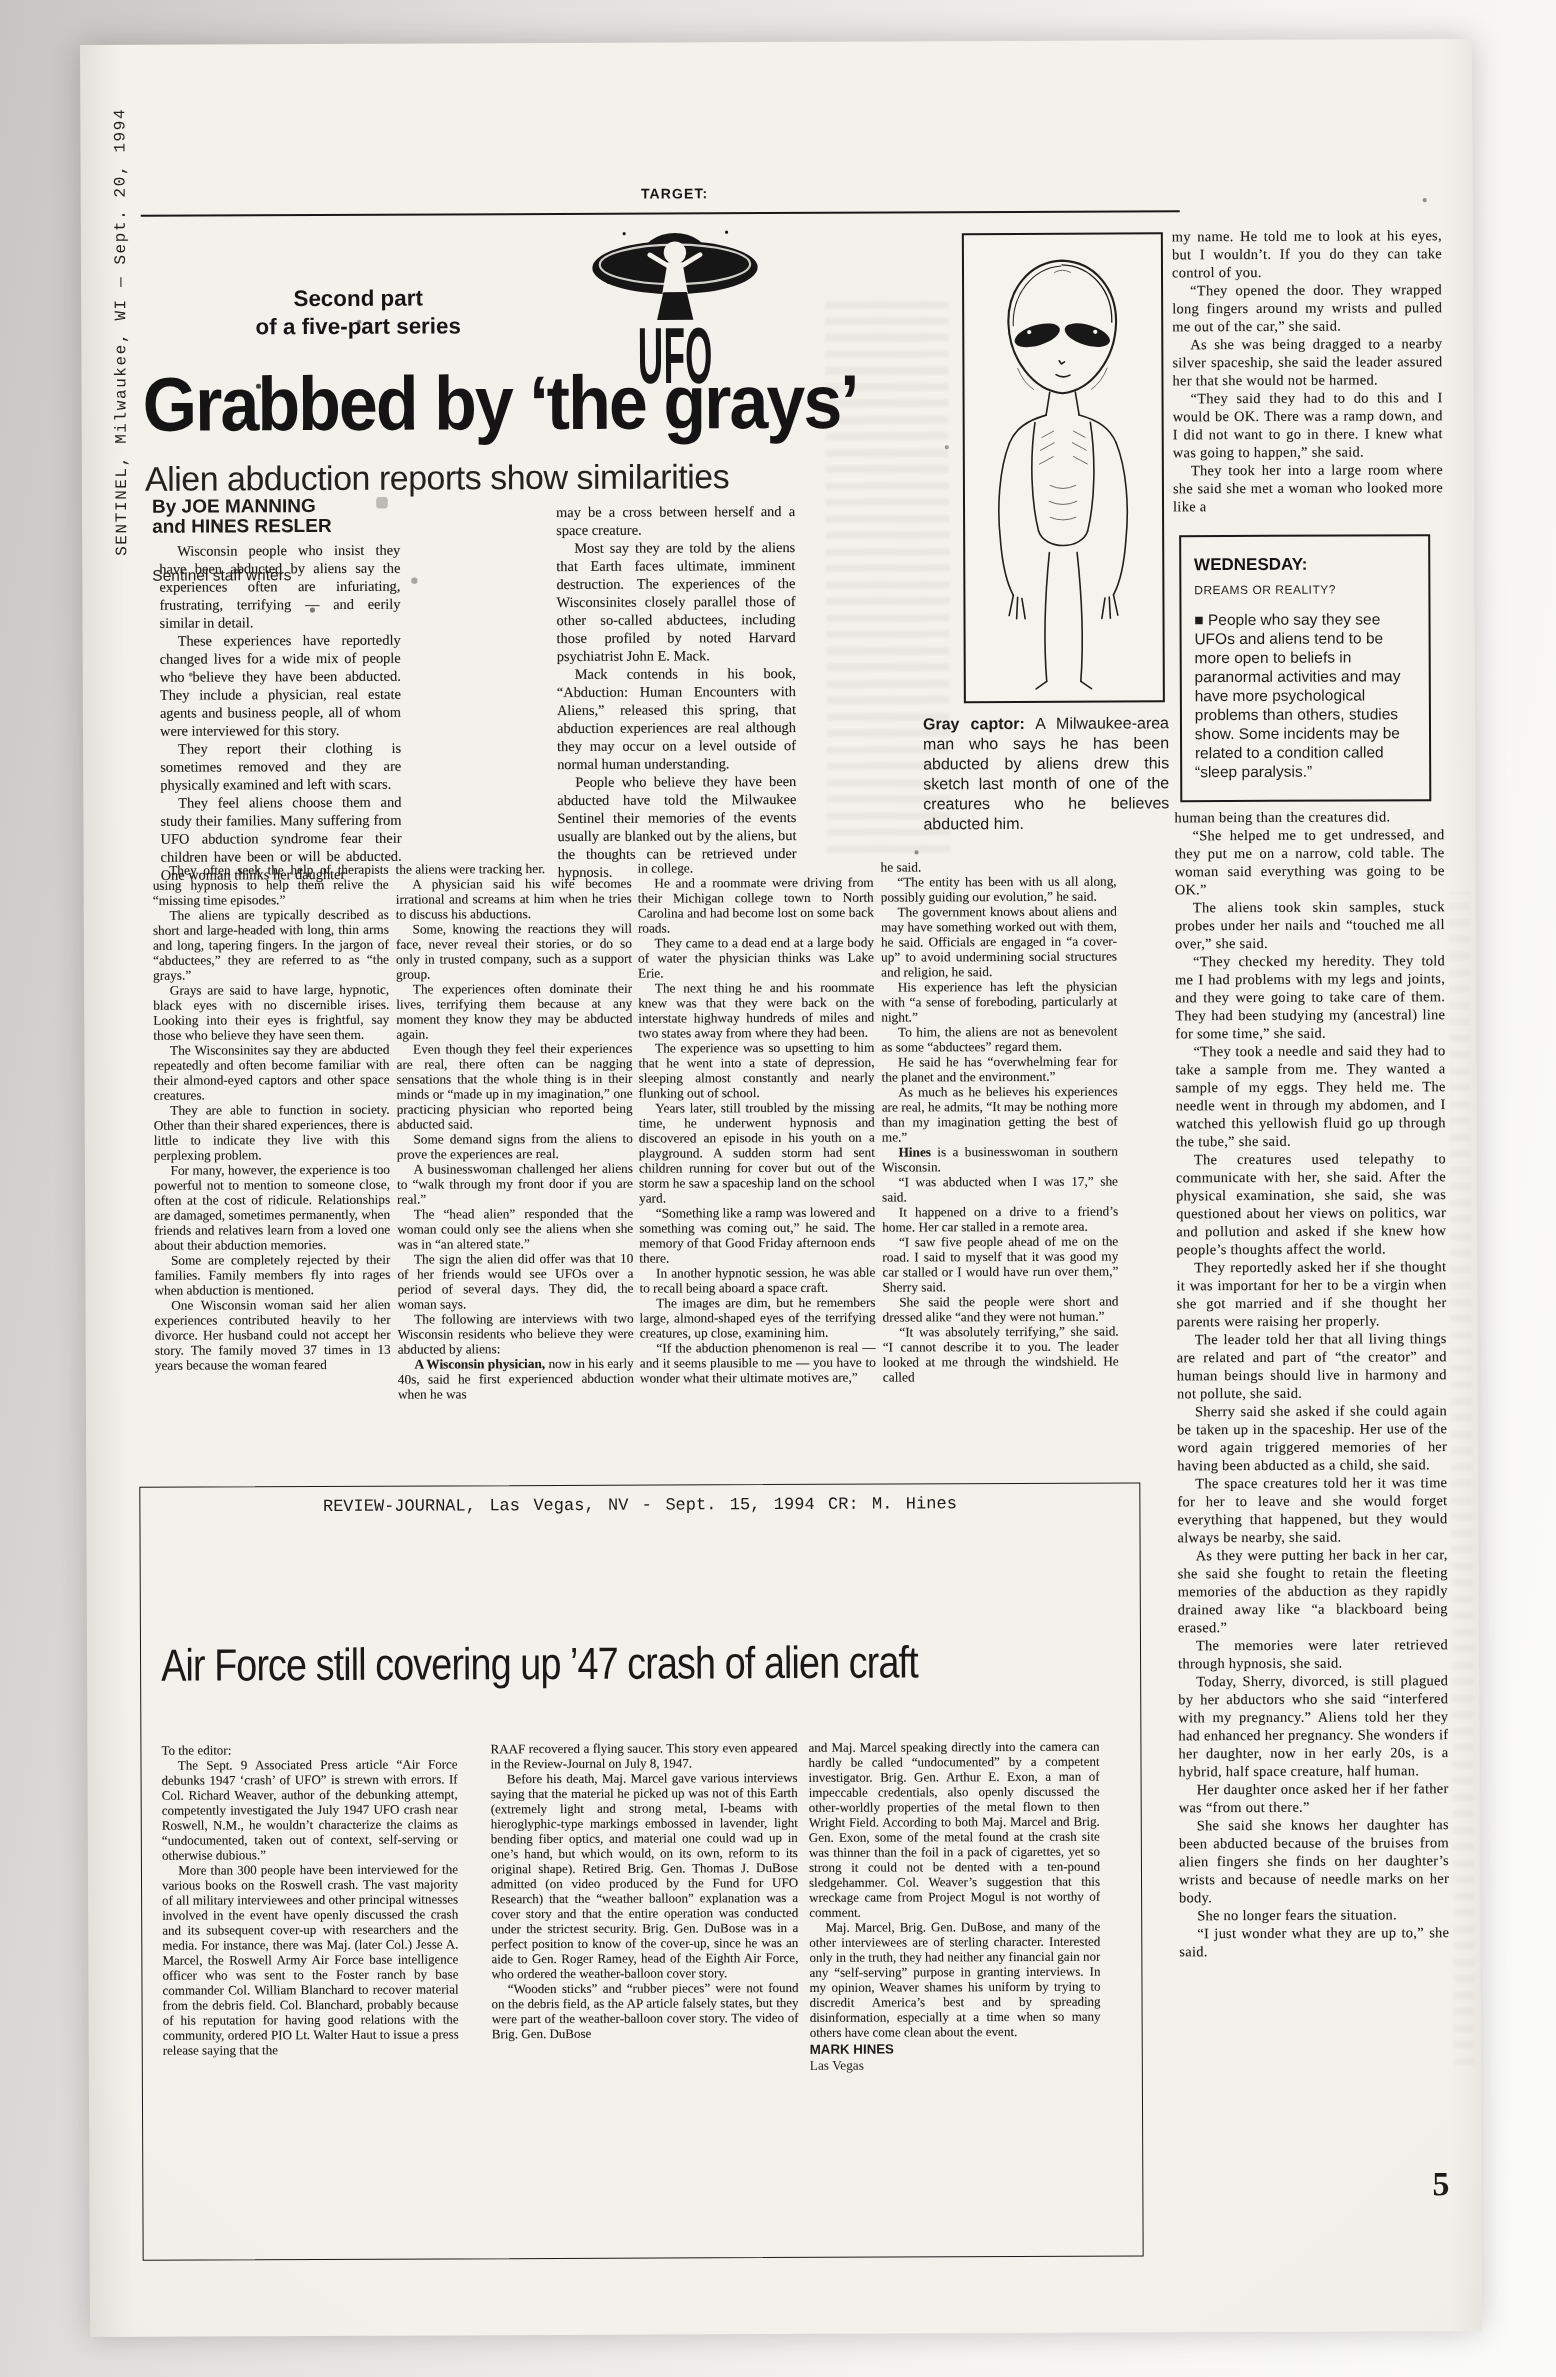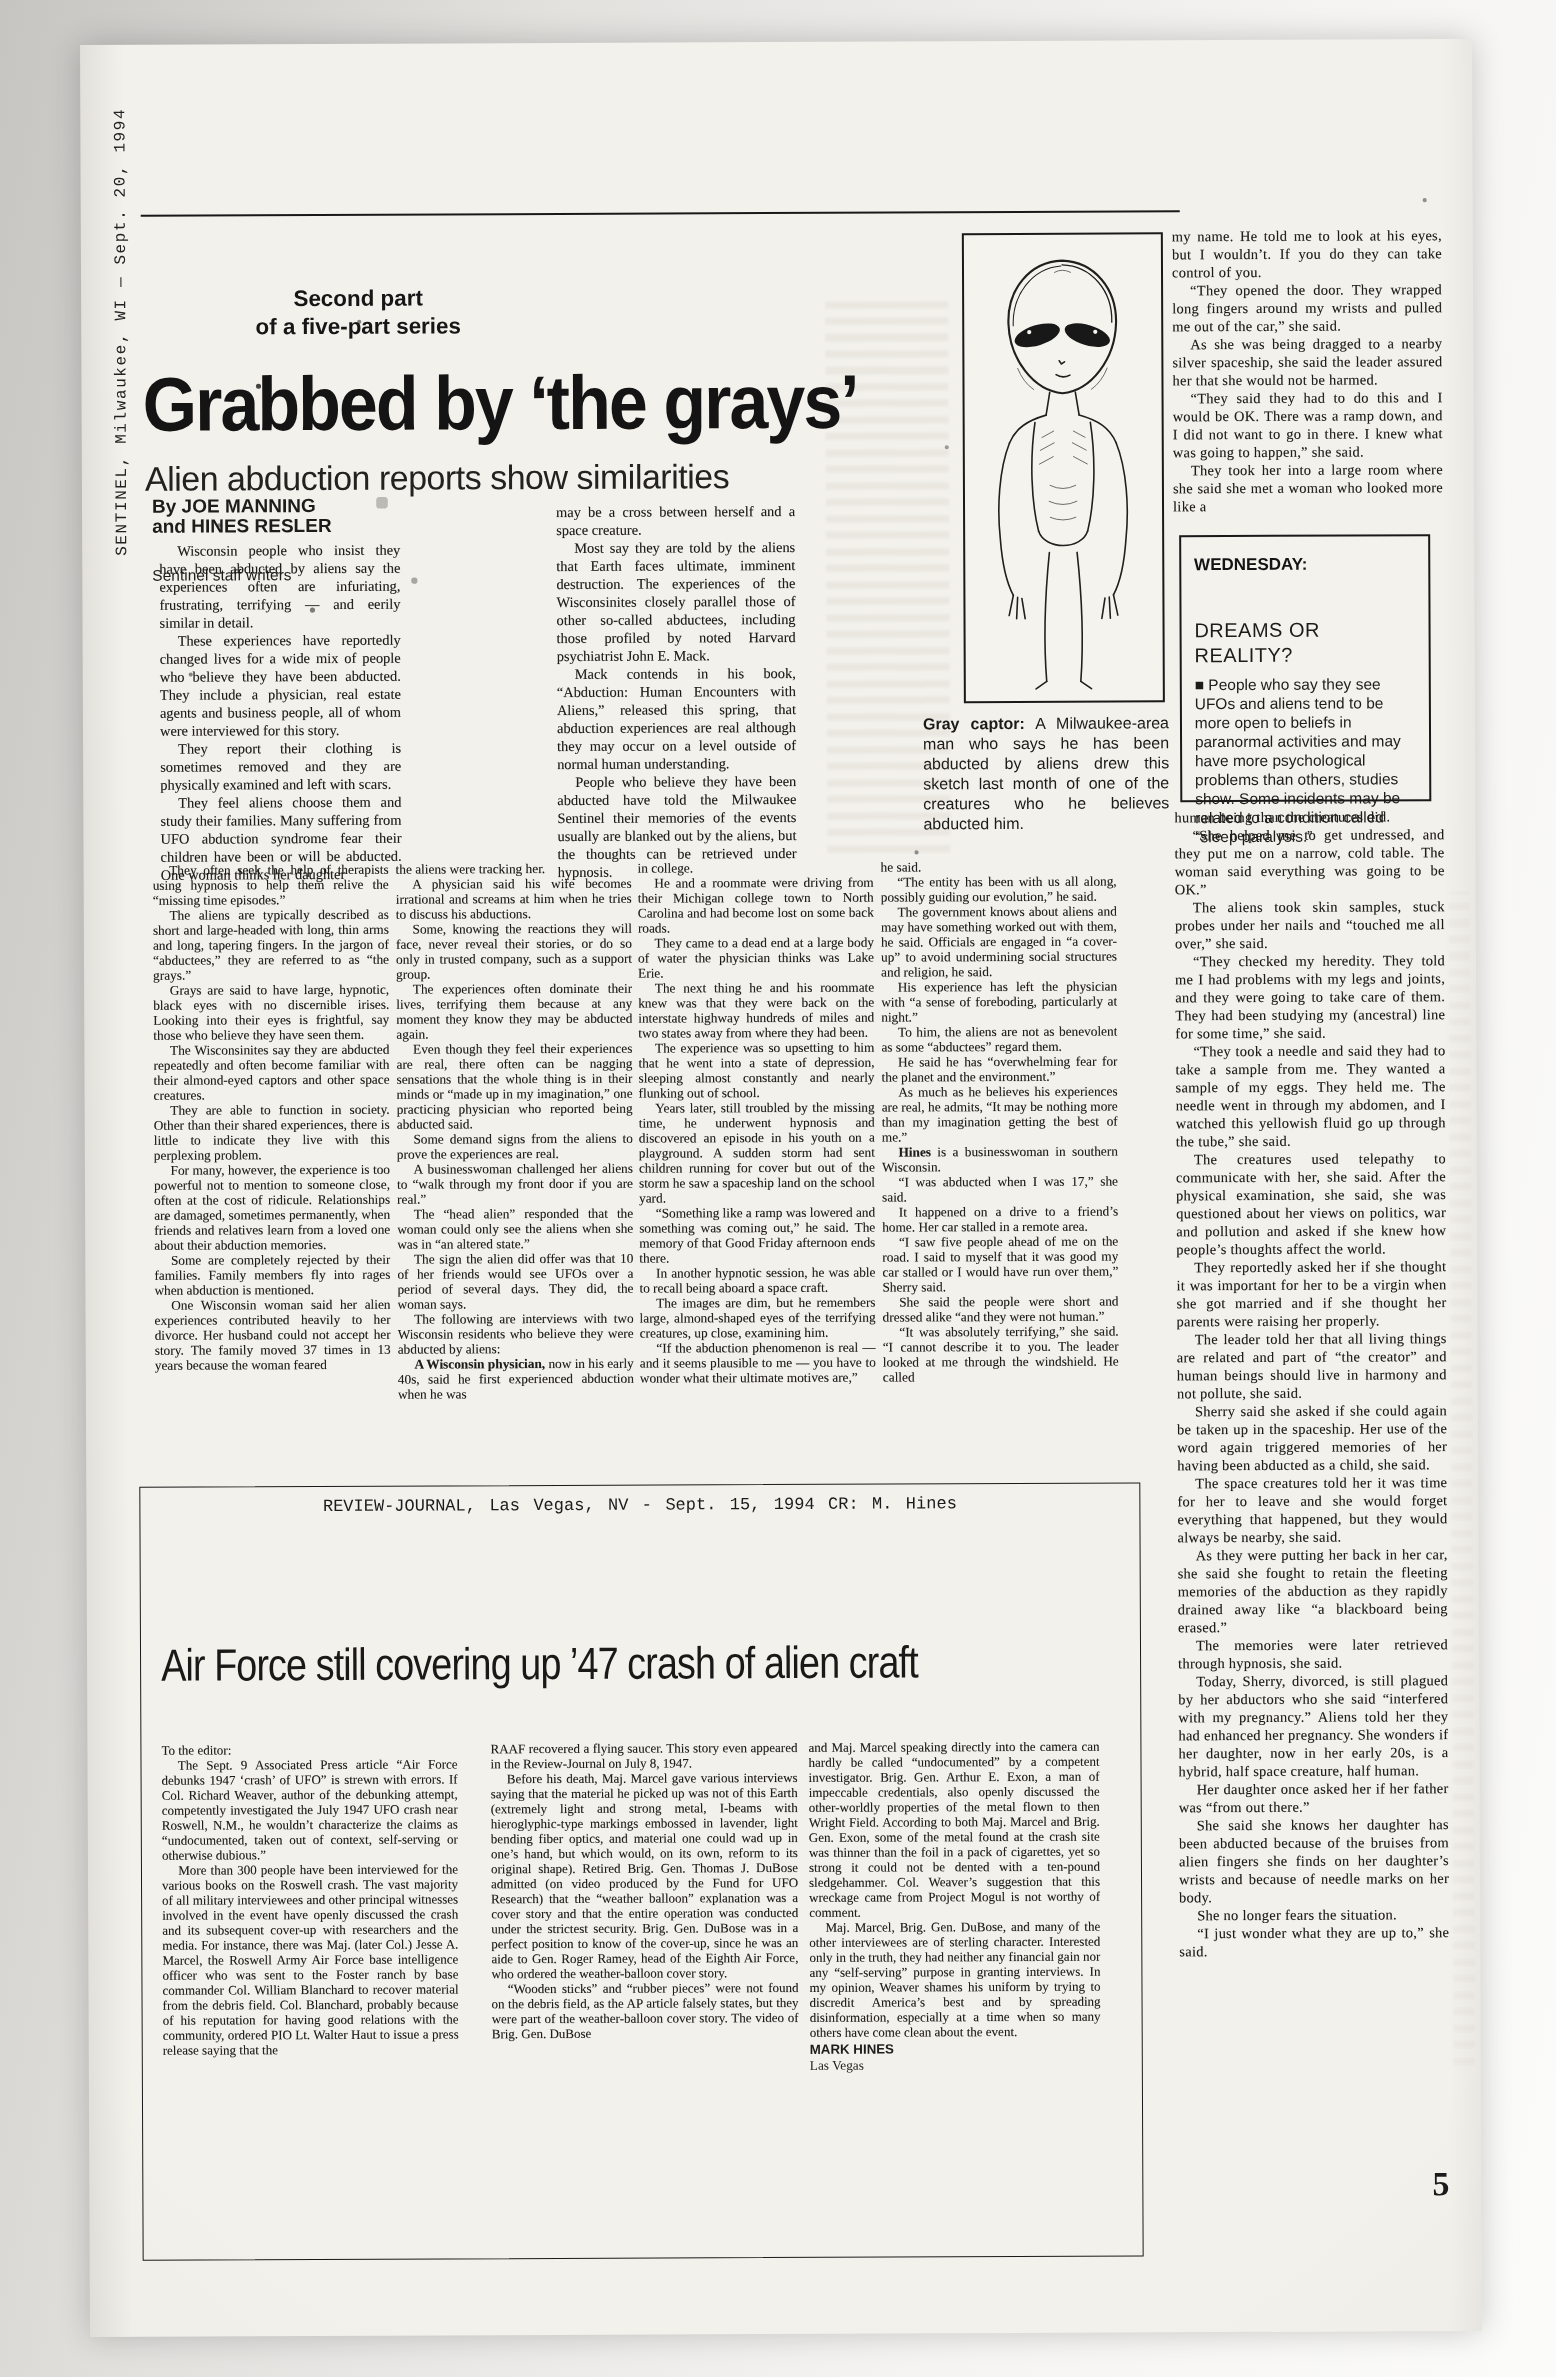--- a/index.html
+++ b/index.html
@@ -70,21 +70,21 @@
     text-align:justify;color:#1b1a18;
   }
   .caption b{font-weight:700;}
   
   .wed-box{
     position:absolute;left:1097px;top:495px;width:251px;height:267px;box-sizing:border-box;
     border:2.1px solid #191919;padding:14px 12.8px;background:rgba(245,243,237,0.6);
     font-family:"Liberation Sans","DejaVu Sans",sans-serif;
   }
   .wed-title{font-weight:700;font-size:17px;line-height:27px;color:#141414;}
-  .wed-sub{font-weight:400;font-size:20px;line-height:24.5px;letter-spacing:0.5px;margin-top:40px;}
+  .wed-sub{font-weight:400;font-size:12px;line-height:24.5px;letter-spacing:0.5px;}
   .wed-body{margin-top:7.5px;font-size:15.5px;line-height:19px;text-align:left;}
   
   .bottom-box{
     position:absolute;left:53px;top:1442px;width:1001px;height:774px;box-sizing:border-box;
     border:1.6px solid #1a1a1a;
   }
   .source-line{
     position:absolute;left:0;top:9.6px;width:100%;text-align:center;
     font-family:"Liberation Mono","DejaVu Sans Mono",monospace;font-size:17px;word-spacing:3.2px;color:#1b1b1b;
   }
@@ -119,20 +119,37 @@
 <body>
 
 <div class="paper">
 
   <div class="masthead">SENTINEL, Milwaukee, WI — Sept. 20, 1994</div>
   <div class="top-rule"></div>
 
   <div class="series-note">Second part
 of a five-part series</div>
 
+  <div class="logo">
+    <div class="logo-target">TARGET:</div>
+    <svg width="176" height="120" viewBox="0 0 330 225" aria-hidden="true">
+      <path d="M95,108 A72,64 0 0 1 235,108 Z" fill="#161616"></path>
+      <ellipse cx="165" cy="124" rx="155" ry="50" fill="#161616"></ellipse>
+      <ellipse cx="165" cy="118" rx="141" ry="37" fill="none" stroke="#f3f1eb" stroke-width="4" opacity="0.85"></ellipse>
+      <circle cx="165" cy="96" r="21" fill="#f3f1eb"></circle>
+      <path d="M151,114 L141,172 L189,172 L179,114 Z" fill="#f3f1eb"></path>
+      <path d="M151,120 L118,100 M179,120 L212,100" stroke="#f3f1eb" stroke-width="9" stroke-linecap="round" fill="none"></path>
+      <path d="M143,170 L131,222 L199,222 L187,170 Z" fill="#161616"></path>
+      <circle cx="40" cy="150" r="4" fill="#161616"></circle>
+        <circle cx="292" cy="148" r="4" fill="#161616"></circle>
+      <circle cx="70" cy="60" r="3" fill="#161616"></circle>
+        <circle cx="262" cy="58" r="3" fill="#161616"></circle>
+    </svg>
+    <div class="logo-ufo">UFO</div>
+  </div>
 
   <h1 class="headline">Grabbed by ‘the grays’</h1>
   <h2 class="subheadline">Alien abduction reports show similarities</h2>
 
   <div class="byline">
     <div class="b1">By JOE MANNING</div>
     <div class="b1">and HINES RESLER</div>
     <div class="b2">Sentinel staff writers</div>
   </div>
 

